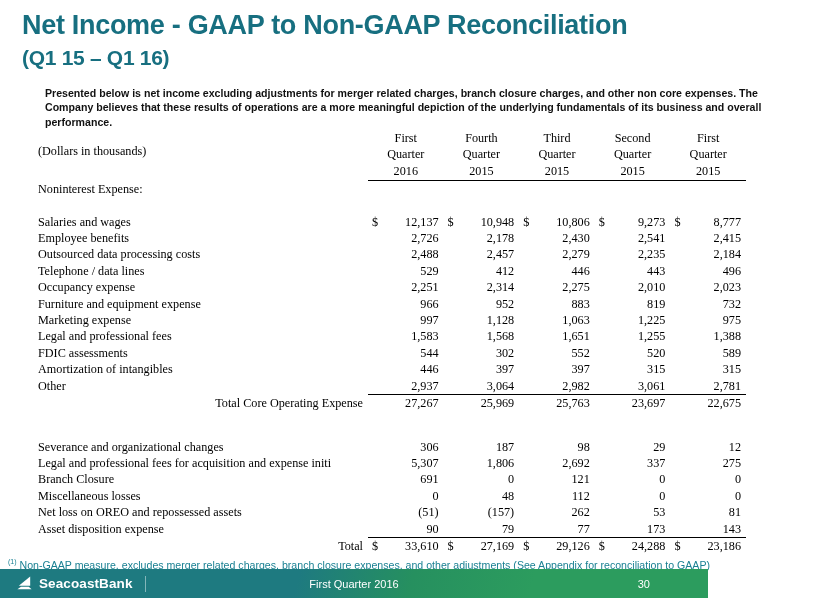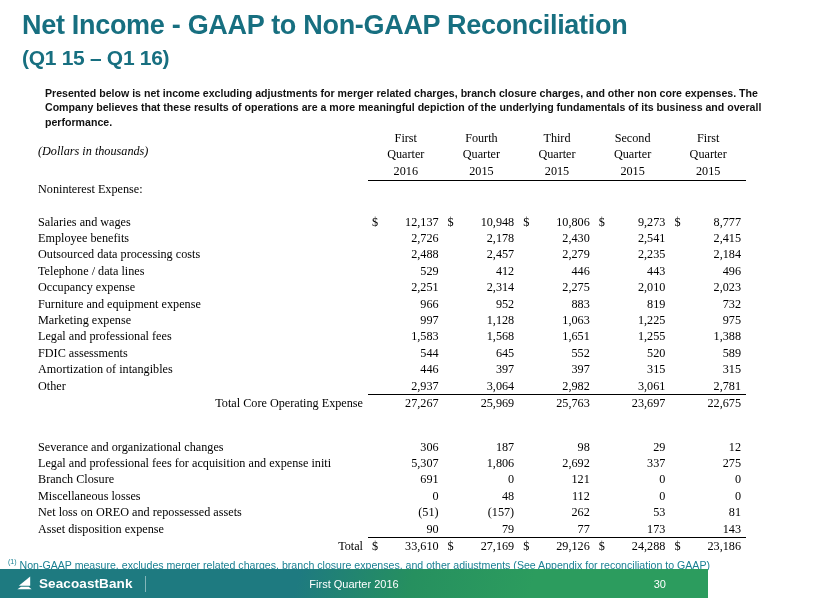--- a/index.html
+++ b/index.html
@@ -55,21 +55,20 @@
     border-collapse: collapse;
     table-layout: fixed;
     font-family: "Liberation Serif", "DejaVu Serif", serif;
     font-size: 12.2px;
     color: #000000;
   }
   col.c-lbl { width: 330px; }
   col.c-usd { width: 15px; }
   col.c-val { width: 60.6px; }
   th.lbl-h {
-    font-style: italic;
     font-weight: normal;
     text-align: left;
     vertical-align: middle;
     padding-bottom: 8px;
   }
   th.qh {
     font-weight: normal;
     text-align: center;
     vertical-align: bottom;
     line-height: 16.4px;
@@ -133,21 +132,21 @@
     margin-left: 6px;
   }
   .footer .center-text {
     flex: 1;
     text-align: center;
     font-size: 11px;
   }
   .footer .page-num {
     width: 220px;
     text-align: right;
-    padding-right: 42px;
+    padding-right: 58px;
     font-size: 11px;
   }
   .logo-icon svg { display: block; }
 </style>
 </head>
 <body>
 
 <div class="slide">
 
   <div class="title">Net Income - GAAP to Non-GAAP Reconciliation</div>
@@ -308,21 +307,21 @@
             <td class="usd"></td>
             <td class="val">1,255</td>
             <td class="usd"></td>
             <td class="val">1,388</td>
           </tr>
           <tr>
             <td class="lbl">FDIC assessments</td>
             <td class="usd"></td>
             <td class="val">544</td>
             <td class="usd"></td>
-            <td class="val">645</td>
+            <td class="val">302</td>
             <td class="usd"></td>
             <td class="val">552</td>
             <td class="usd"></td>
             <td class="val">520</td>
             <td class="usd"></td>
             <td class="val">589</td>
           </tr>
           <tr>
             <td class="lbl">Amortization of intangibles</td>
             <td class="usd"></td>

